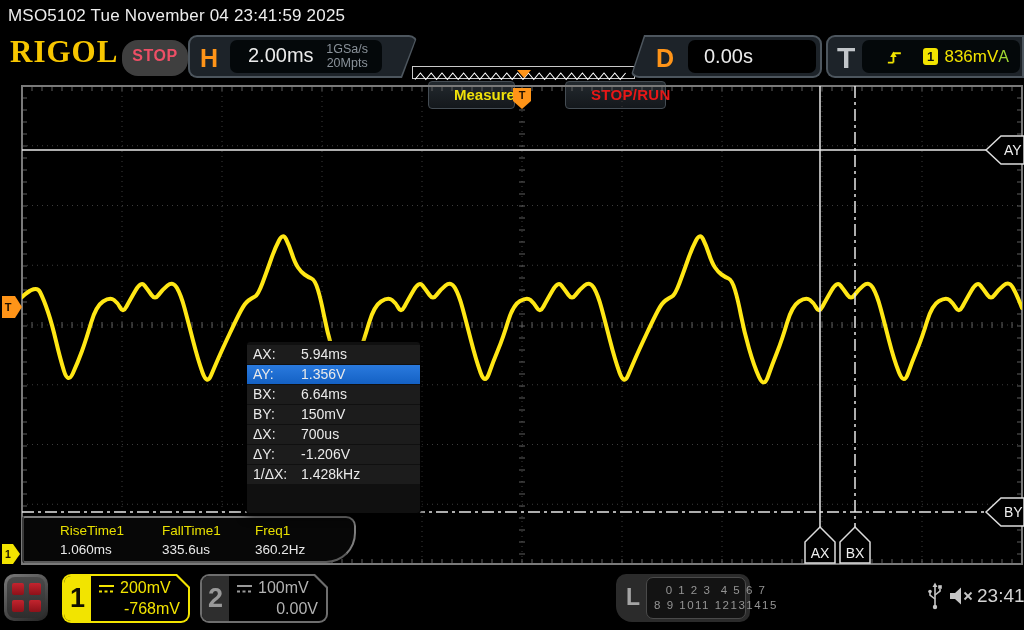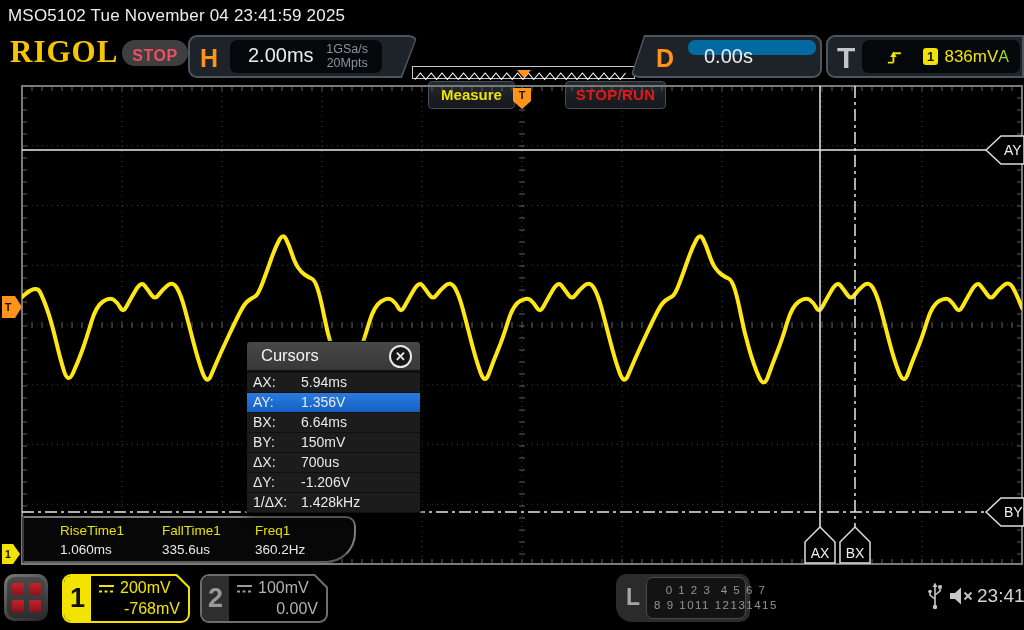--- a/index.html
+++ b/index.html
@@ -11,48 +11,48 @@
   }
   .abs { position:absolute; }
 
   
   #titlebar { left:8px; top:6px; font-size:17px; color:#ededed; letter-spacing:.2px; }
 
   
   #header { left:0; top:30px; width:1024px; height:50px; }
   #logo { left:10px; top:4px; font-family:"Liberation Serif", serif; font-weight:bold;
           font-size:31px; color:#f7c600; letter-spacing:1px; }
-  #stop-badge { left:122px; top:10px; width:66px; height:26px; background:#3f3f3f;
+  #stop-badge { left:122px; top:10px; width:66px; height:36px; background:#3f3f3f;
           border-radius:16px; text-align:center; line-height:31px;
           color:#ee4f66; font-weight:bold; font-size:16px; letter-spacing:.5px; }
 
   .panel-outer { background:#4d565e; }
   .panel-inner { position:absolute; inset:2px; background:#1d2329; }
 
   #h-panel { left:188px; top:5px; width:230px; height:43px;
      clip-path:polygon(0 0,100% 0,calc(100% - 16px) 100%,0 100%); border-radius:9px; }
   #h-panel .panel-inner { clip-path:polygon(0 0,100% 0,calc(100% - 15px) 100%,0 100%); border-radius:7px; }
   #h-letter { left:10px; top:7px; font-size:25px; font-weight:bold; color:#ff9418; }
   #h-valuebox { left:40px; top:3px; width:152px; height:33px; background:#04080a; border-radius:7px; }
   #h-scale { left:18px; top:4px; font-size:20px; color:#ececec; }
   #h-rates { right:14px; top:2px; text-align:center; font-size:12.5px; line-height:14px; color:#8a929a; }
 
   #zigzag-bar { left:412px; top:36px; width:223px; height:13px; background:#000;
      border:1px solid #c9c9c9; }
   .hdr-btn { top:51px; height:28px; background:linear-gradient(#23292e,#14181c);
-     border:1px solid #454d54; border-radius:4px; text-align:center; line-height:26px;
-     font-weight:bold; }
+     border:1px solid #454d54; border-radius:4px; line-height:26px;
+     font-weight:bold;padding-left:25px; }
   #measure-btn { left:428px; width:87px; color:#f0e10a; font-size:15px; }
   #stoprun-btn { left:565px; width:101px; color:#e81717; font-size:15px; letter-spacing:.3px; }
 
   #d-panel { left:630px; top:5px; width:192px; height:43px;
      clip-path:polygon(14px 0,100% 0,100% 100%,0 100%); border-radius:9px; }
   #d-panel .panel-inner { clip-path:polygon(13px 0,100% 0,100% 100%,0 100%); border-radius:7px; }
   #d-letter { left:24px; top:7px; font-size:25px; font-weight:bold; color:#ff9418; }
-  #d-valuebox { left:56px; top:3px; width:128px; height:15px; background:#0369a1; border-radius:7px; }
+  #d-valuebox { left:56px; top:3px; width:128px; height:33px; background:#000000; border-radius:7px; }
   #d-value { left:16px; top:5px; font-size:20px; color:#ececec; }
 
   #t-panel { left:826px; top:5px; width:198px; height:43px; border-radius:9px 0 0 9px; }
   #t-panel .panel-inner { border-radius:7px 0 0 7px; }
   #t-letter { left:9px; top:4px; font-size:30px; font-weight:bold; color:#c2c6ca; }
   #t-valuebox { left:34px; top:3px; width:158px; height:33px; background:#04080a;
      border-radius:7px; display:flex; align-items:center; }
   #t-slope { margin-left:24px; }
   #t-badge { margin-left:20px; width:17px; height:17px; background:var(--ch1-yellow);
      border-radius:3px; color:#111; font-size:13px; font-weight:bold; text-align:center;
@@ -657,24 +657,20 @@
       <polygon points="2,296 15,296 22,307 15,318 2,318" fill="#ff9418"></polygon>
       <text x="8" y="311" fill="#201000" font-size="11" font-weight="bold" text-anchor="middle" font-family="Liberation Sans, sans-serif">T</text>
     </g>
     <g>
       <polygon points="2,544 13,544 20,554 13,564 2,564" fill="#f2e400"></polygon>
       <text x="8" y="558" fill="#201800" font-size="10.5" font-weight="bold" text-anchor="middle" font-family="Liberation Sans, sans-serif">1</text>
     </g>
   </svg>
 
 <div class="abs" id="cursors-dialog">
-  <div id="dlg-header">
-    <div id="dlg-title">Cursors</div>
-    <div id="dlg-close">✕</div>
-  </div>
   <div id="dlg-rows">
       <div class="dlg-row">
         <span class="lbl">AX:</span>
                  <span class="val">5.94ms</span>
       </div>
       <div class="dlg-row sel">
         <span class="lbl">AY:</span>
                  <span class="val">1.356V</span>
       </div>
       <div class="dlg-row">

